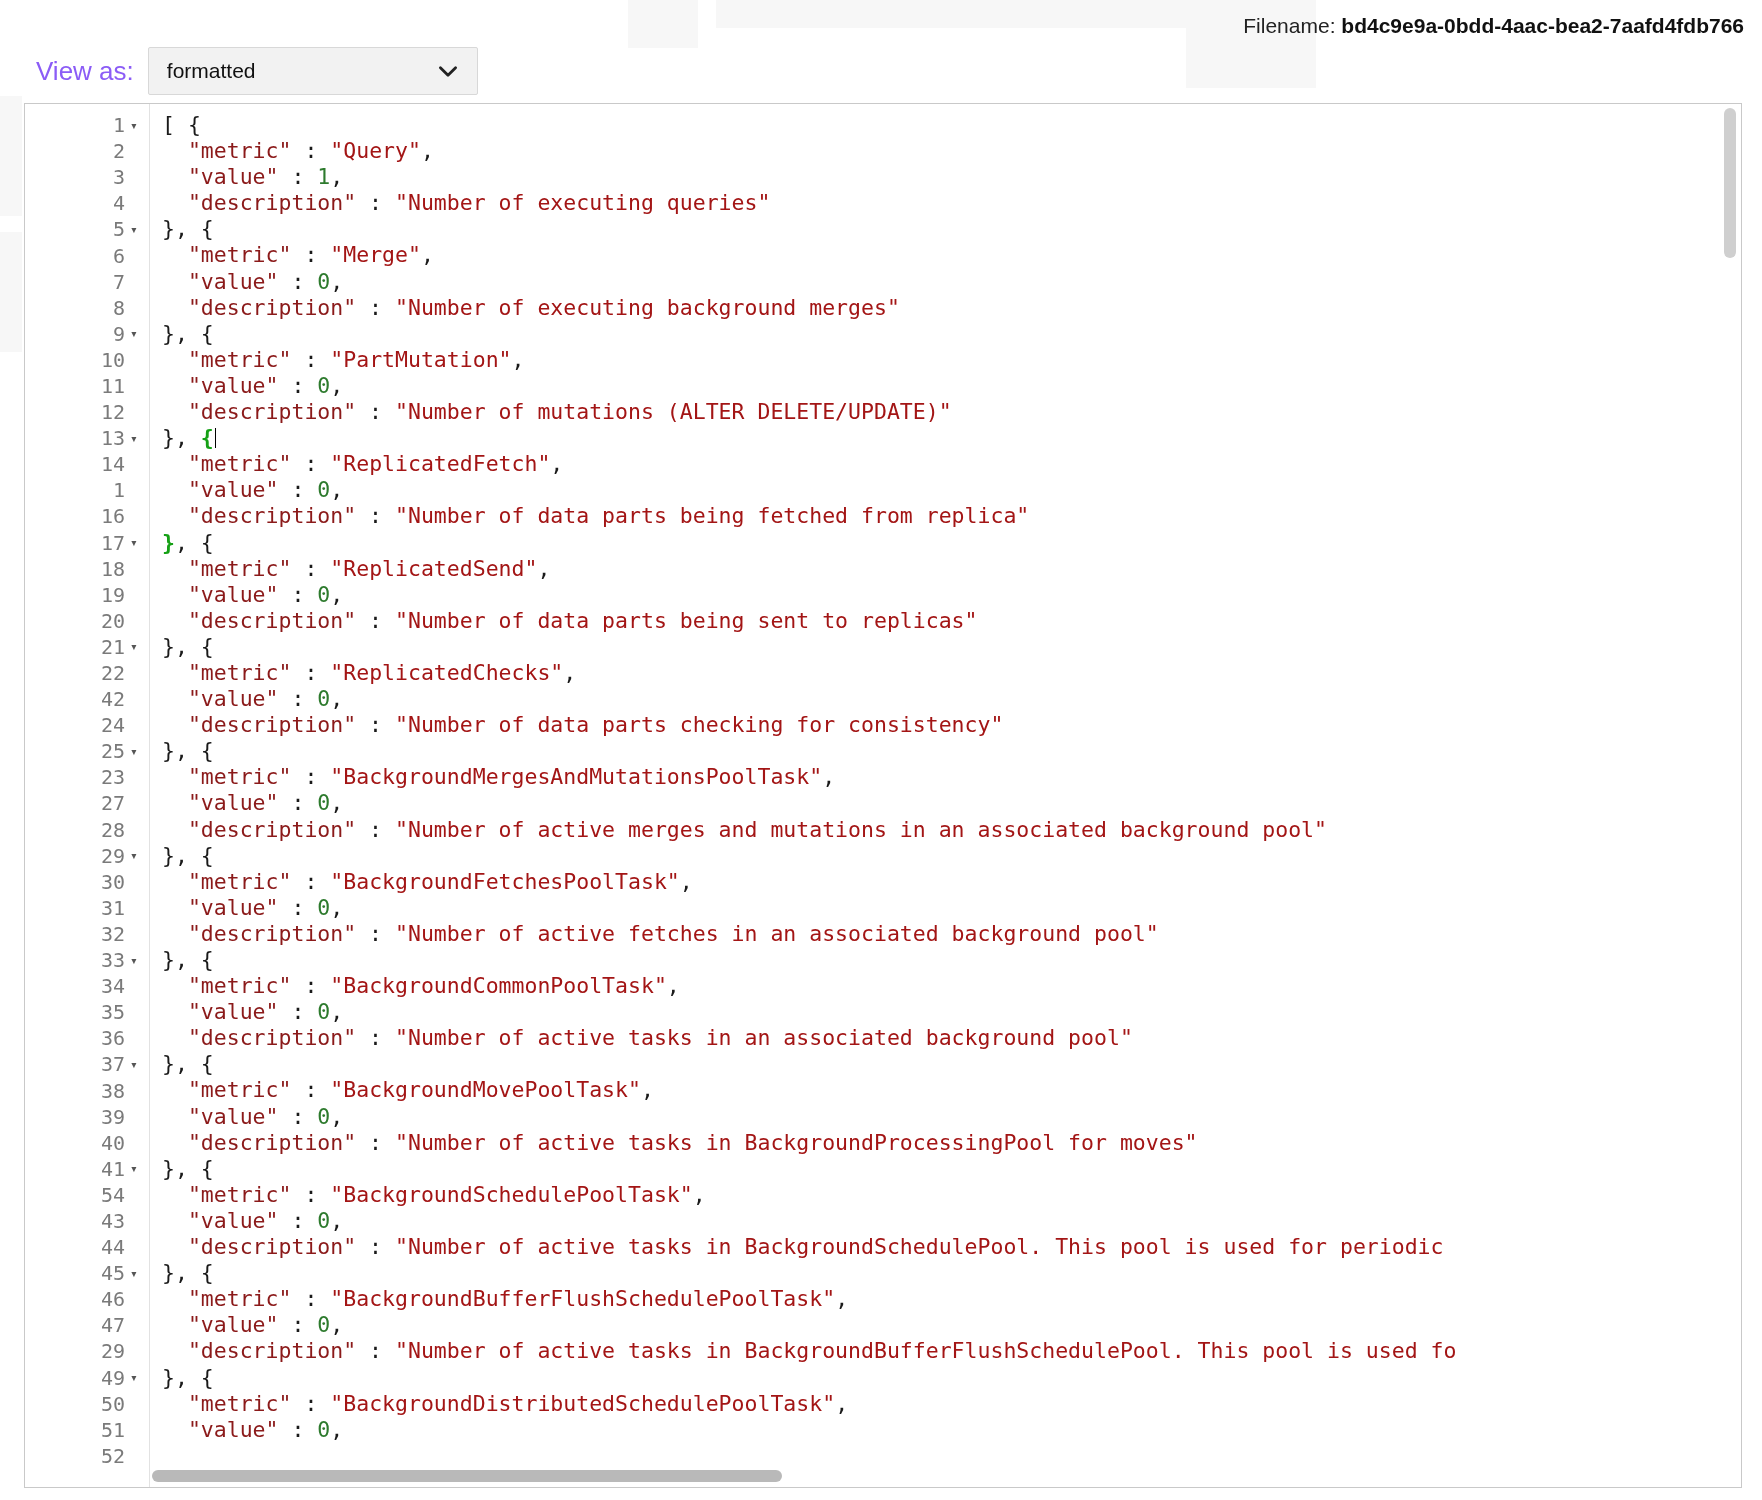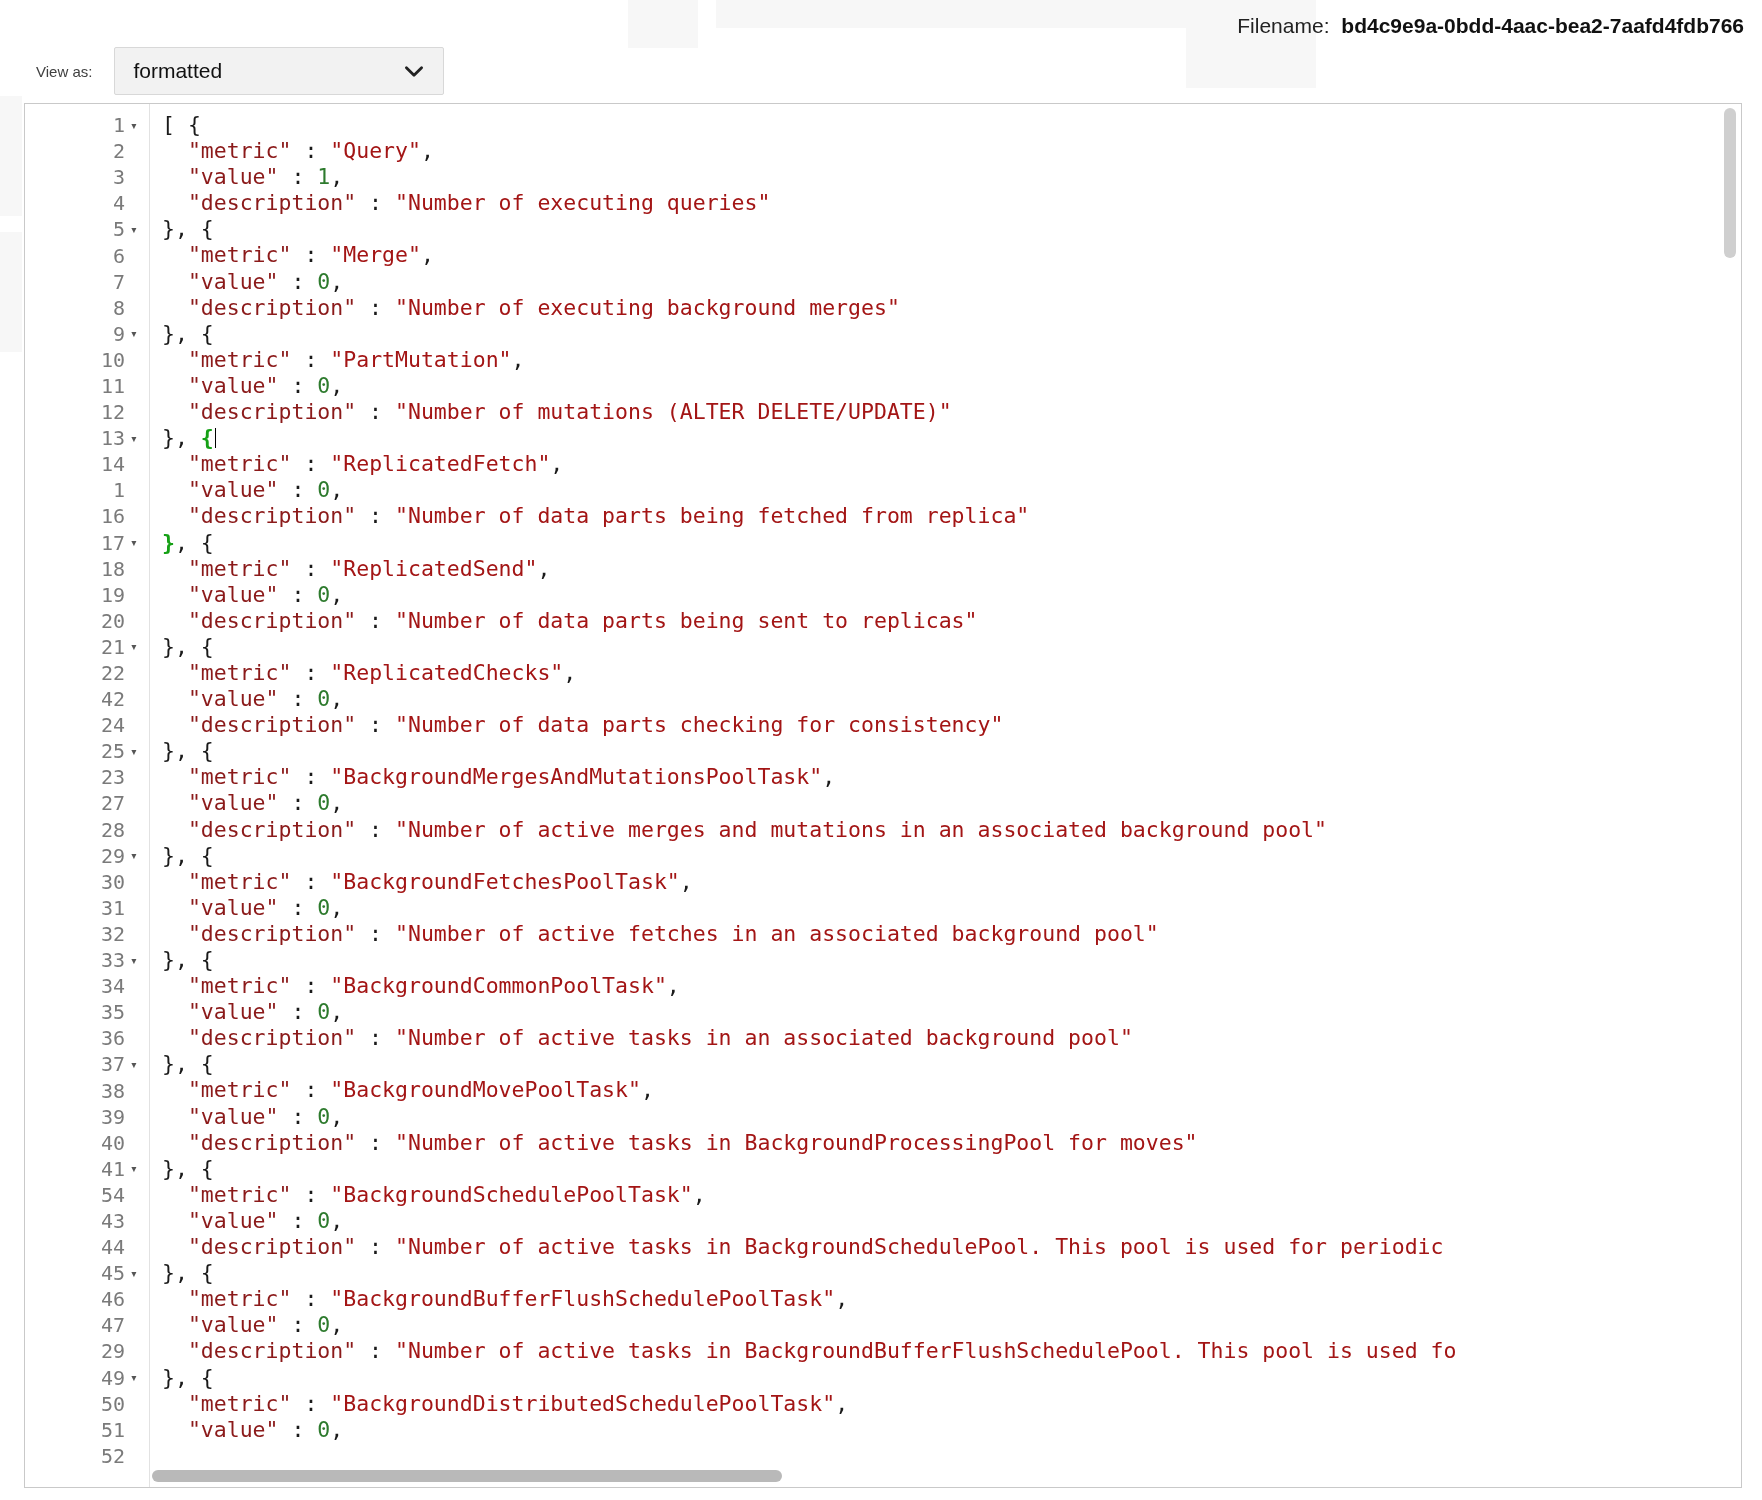--- a/index.html
+++ b/index.html
@@ -36,46 +36,44 @@
     color: #222222;
     white-space: nowrap;
   }
   .meta-label {
     color: #222222;
     margin-top: 35px;
   }
   .meta-value {
     font-weight: bold;
     color: #111111;
-    margin-left: 6px;
   }
 
   .viewas {
     position: absolute;
     left: 36px;
     top: 47px;
     display: flex;
     align-items: center;
     gap: 14px;
   }
   .viewas-label {
-    font-size: 15px;
-    color: #404040;
+    font-size: 26px;
+    color: #8b5cf6;
   }
   .select-box {
     position: relative;
     width: 330px;
     height: 48px;
     background: #f2f2f2;
     border: 1px solid #d8d8d8;
     border-radius: 2px;
     display: flex;
     align-items: center;
     box-sizing: border-box;
-    margin-left: 8px;
   }
   .select-value {
     font-size: 21px;
     color: #111111;
     margin-left: 18px;
   }
   .select-caret {
     position: absolute;
     right: 16px;
     top: 50%;

